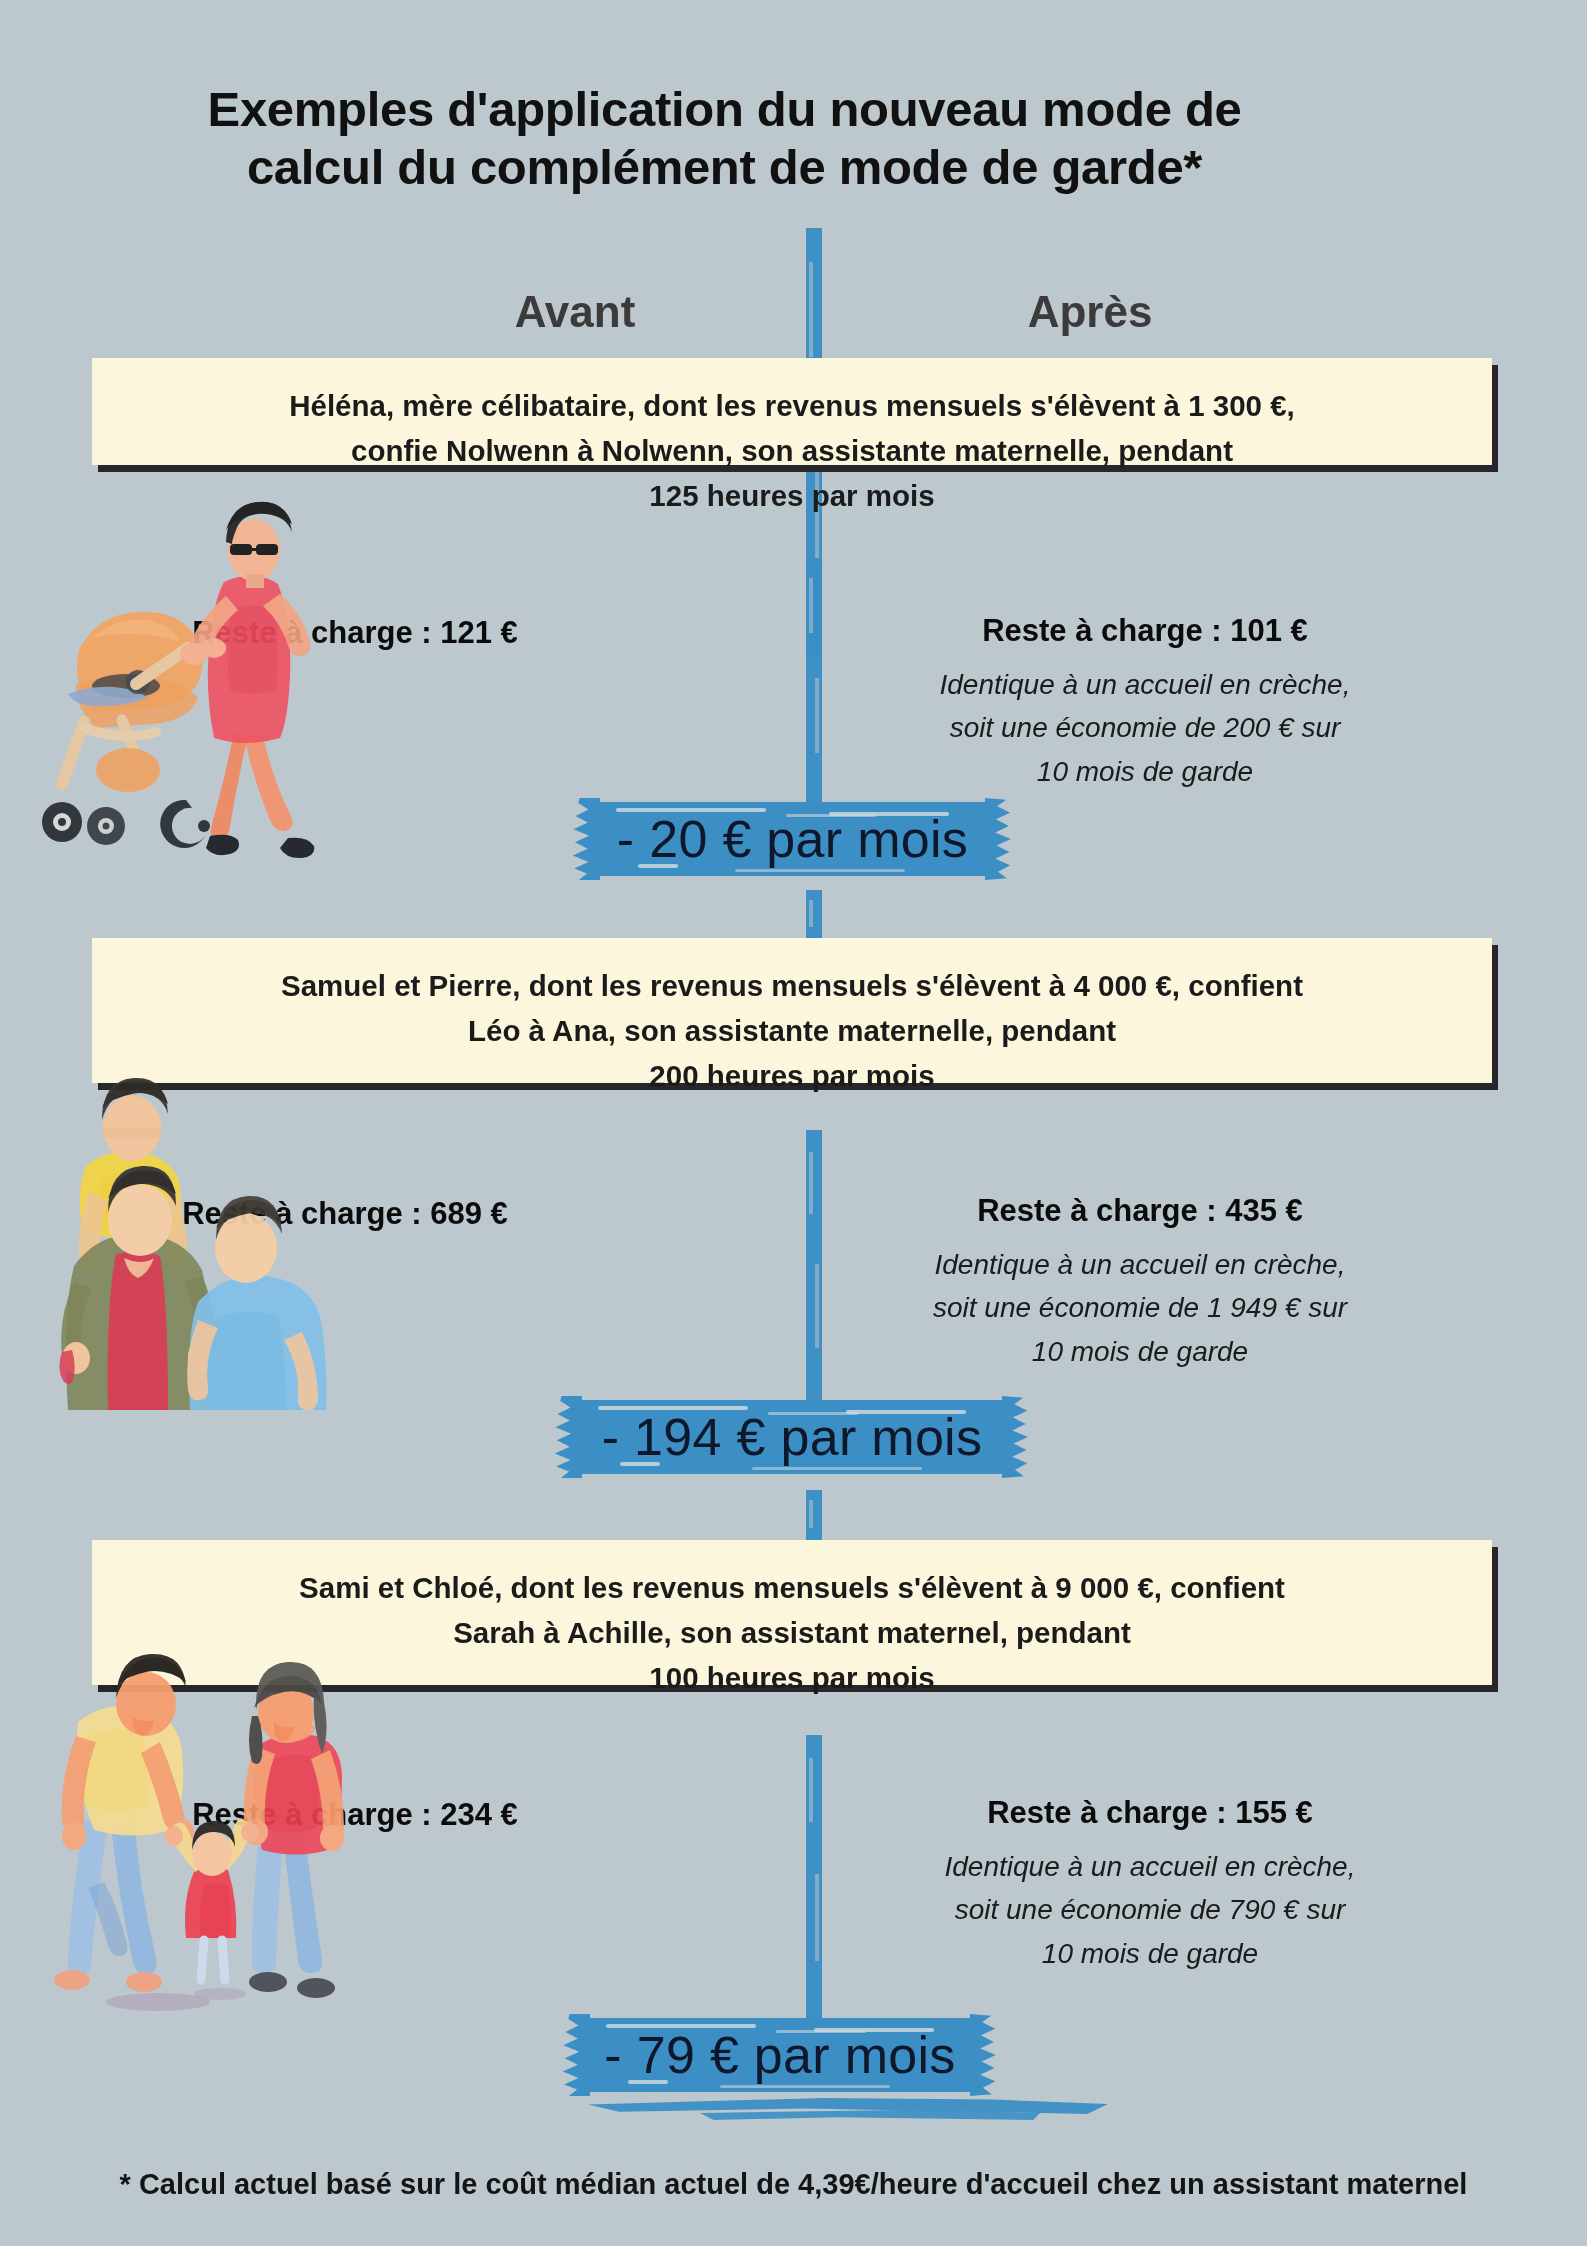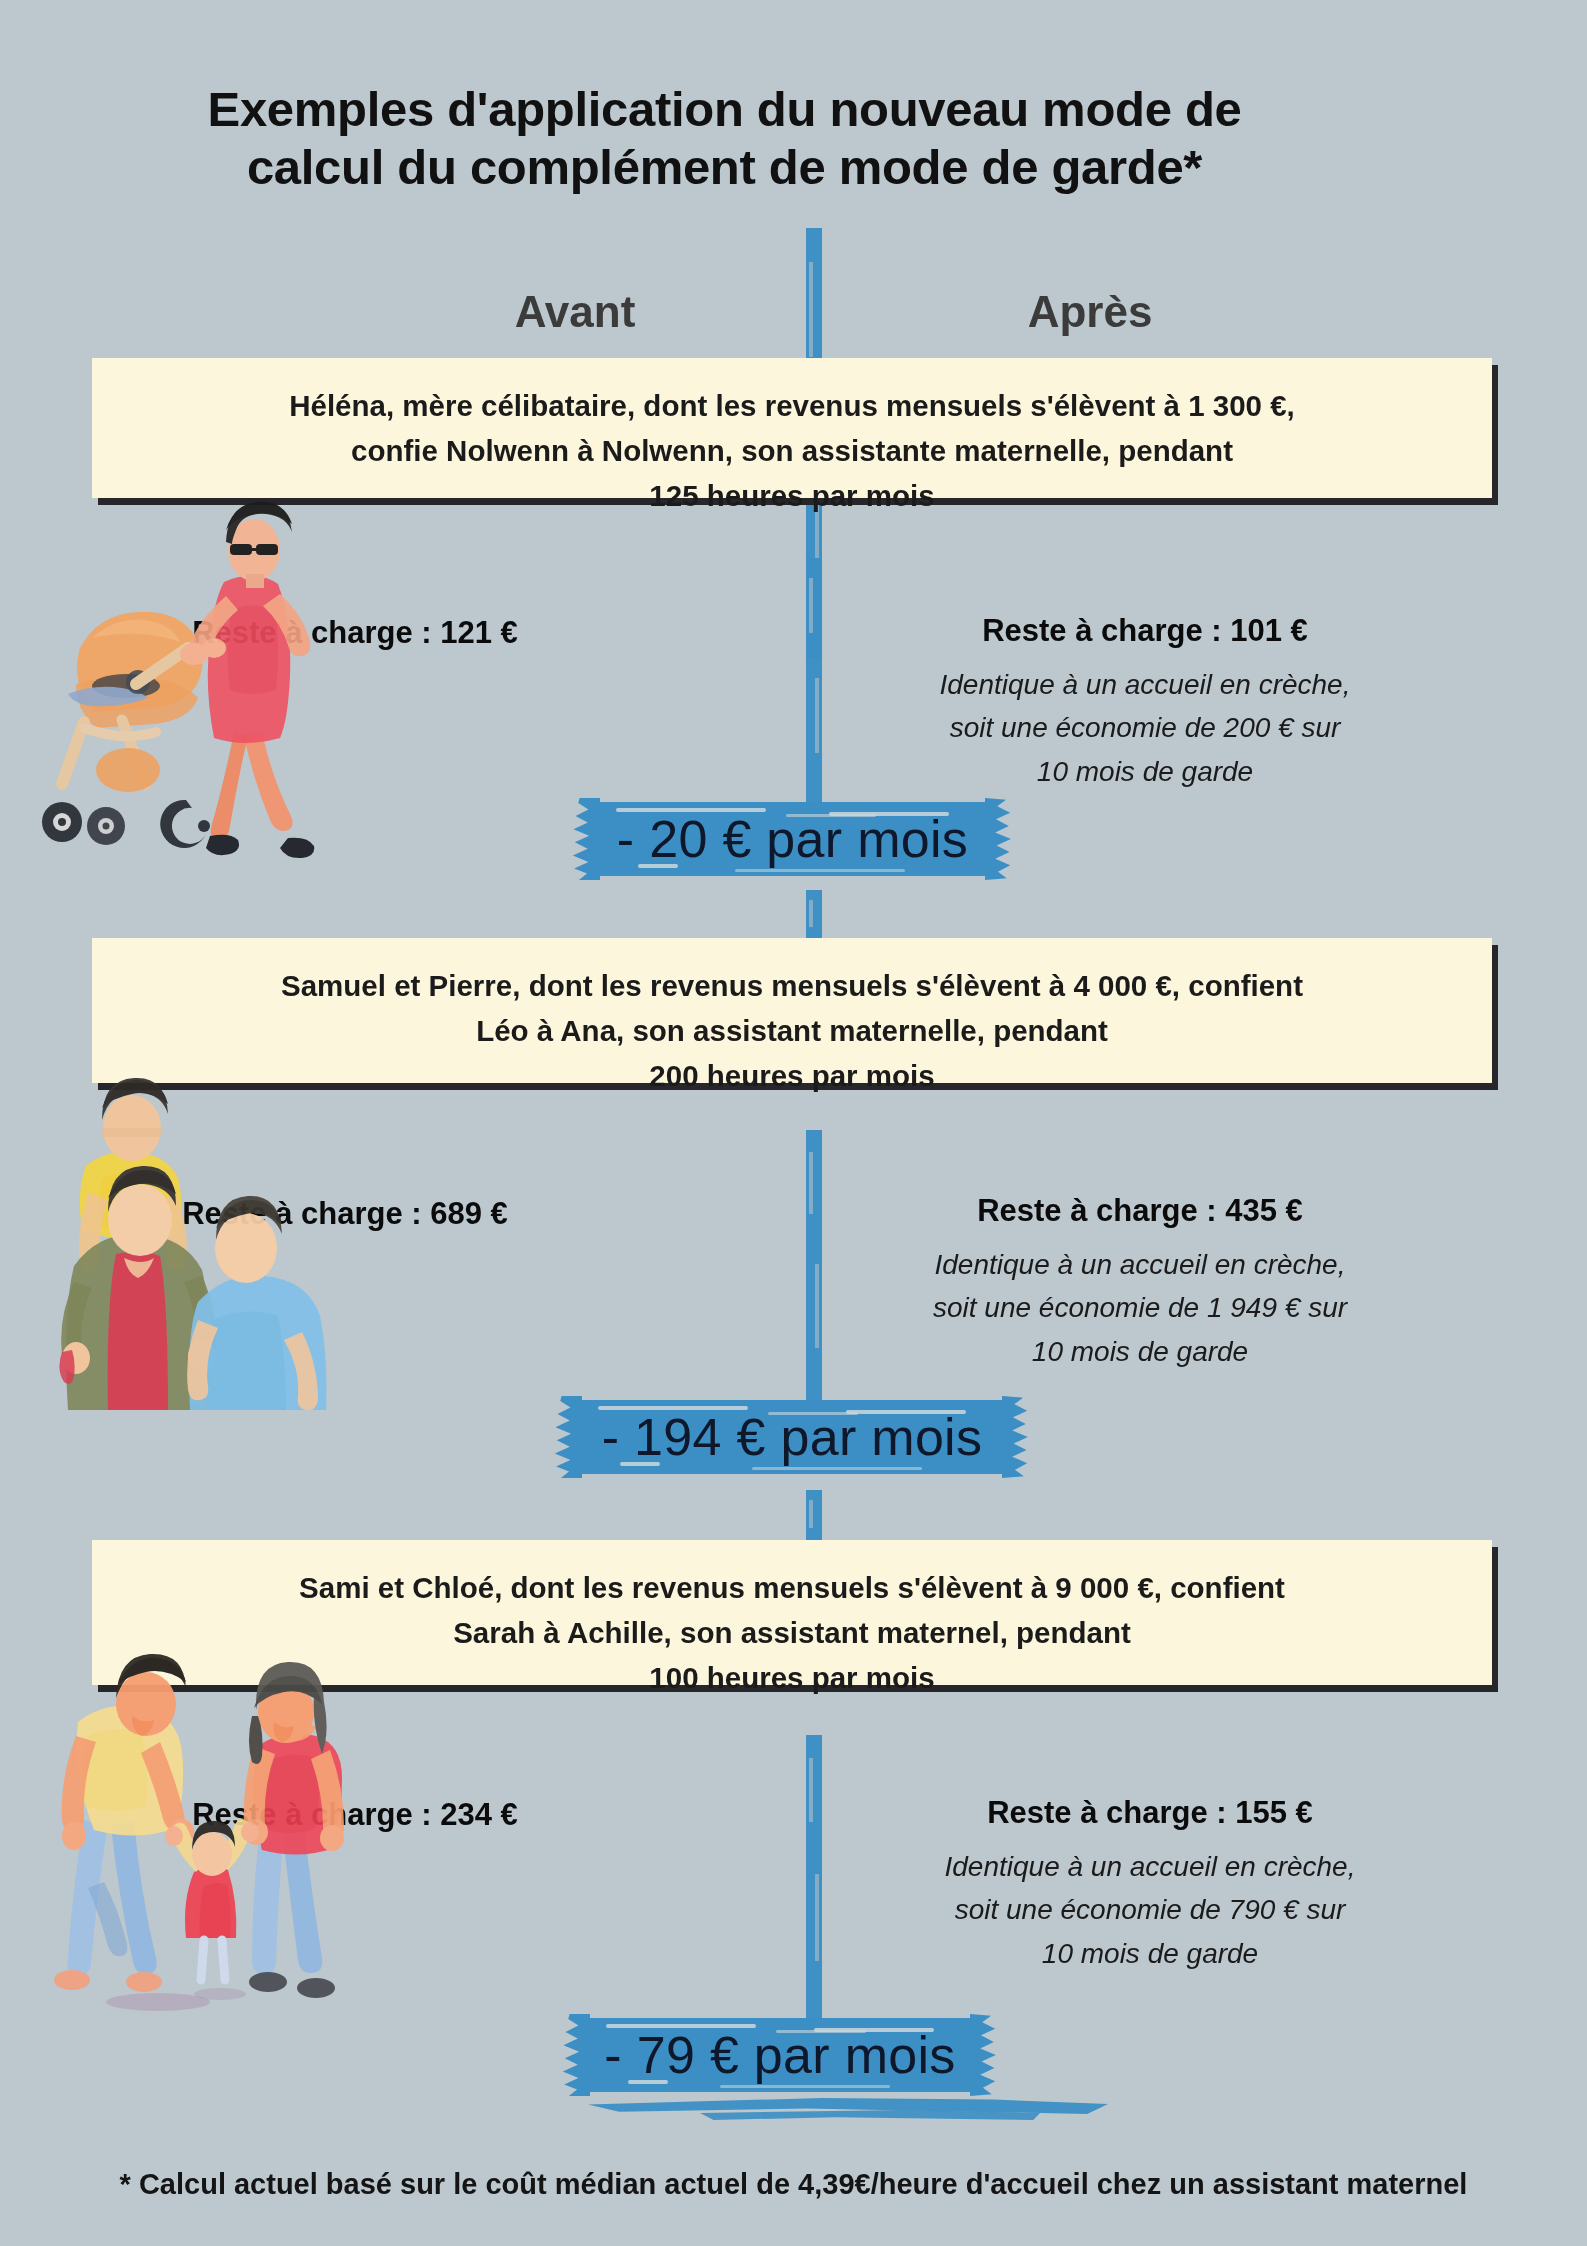--- a/index.html
+++ b/index.html
@@ -86,21 +86,21 @@
     padding: 26px 60px 30px 60px;
     box-sizing: border-box;
     text-align: center;
     font-size: 29.5px;
     font-weight: bold;
     line-height: 1.52;
     color: #1b1b1b;
   }
   .card .ln { display: block; }
 
-  .card-1 { top: 358px; height: 140px; }
+  .card-1 { top: 358px; height: 107px; }
   .card-2 { top: 938px; height: 145px; }
   .card-3 { top: 1540px; height: 145px; }
 
   
   .rac {
     position: absolute;
     text-align: center;
   }
   .rac .amount {
     font-size: 31px;
@@ -327,21 +327,21 @@
       <rect x="212" y="74" width="22" height="11" rx="4" fill="#1a1a1a"></rect>
       <rect x="238" y="74" width="22" height="11" rx="4" fill="#1a1a1a"></rect>
       <rect x="233" y="78" width="6" height="3" fill="#1a1a1a"></rect>
 
       <path d="M228 104 l18 0 l0 14 l-18 0 Z" fill="#eda887"></path>
     </g>
   </svg>
 
   <div class="card card-2">
     <span class="ln">Samuel et Pierre, dont les revenus mensuels s'élèvent à 4 000 €, confient</span>
-    <span class="ln">Léo à Ana, son assistant maternelle, pendant</span>
+    <span class="ln">Léo à Ana, son assistante maternelle, pendant</span>
     <span class="ln">200 heures par mois</span>
   </div>
 
   <div class="rac rac-left rac-2-left">
     <div class="amount">Reste à charge : 689 €</div>
   </div>
 
   <div class="rac rac-right rac-2-right">
     <div class="amount">Reste à charge : 435 €</div>
     <div class="note">

